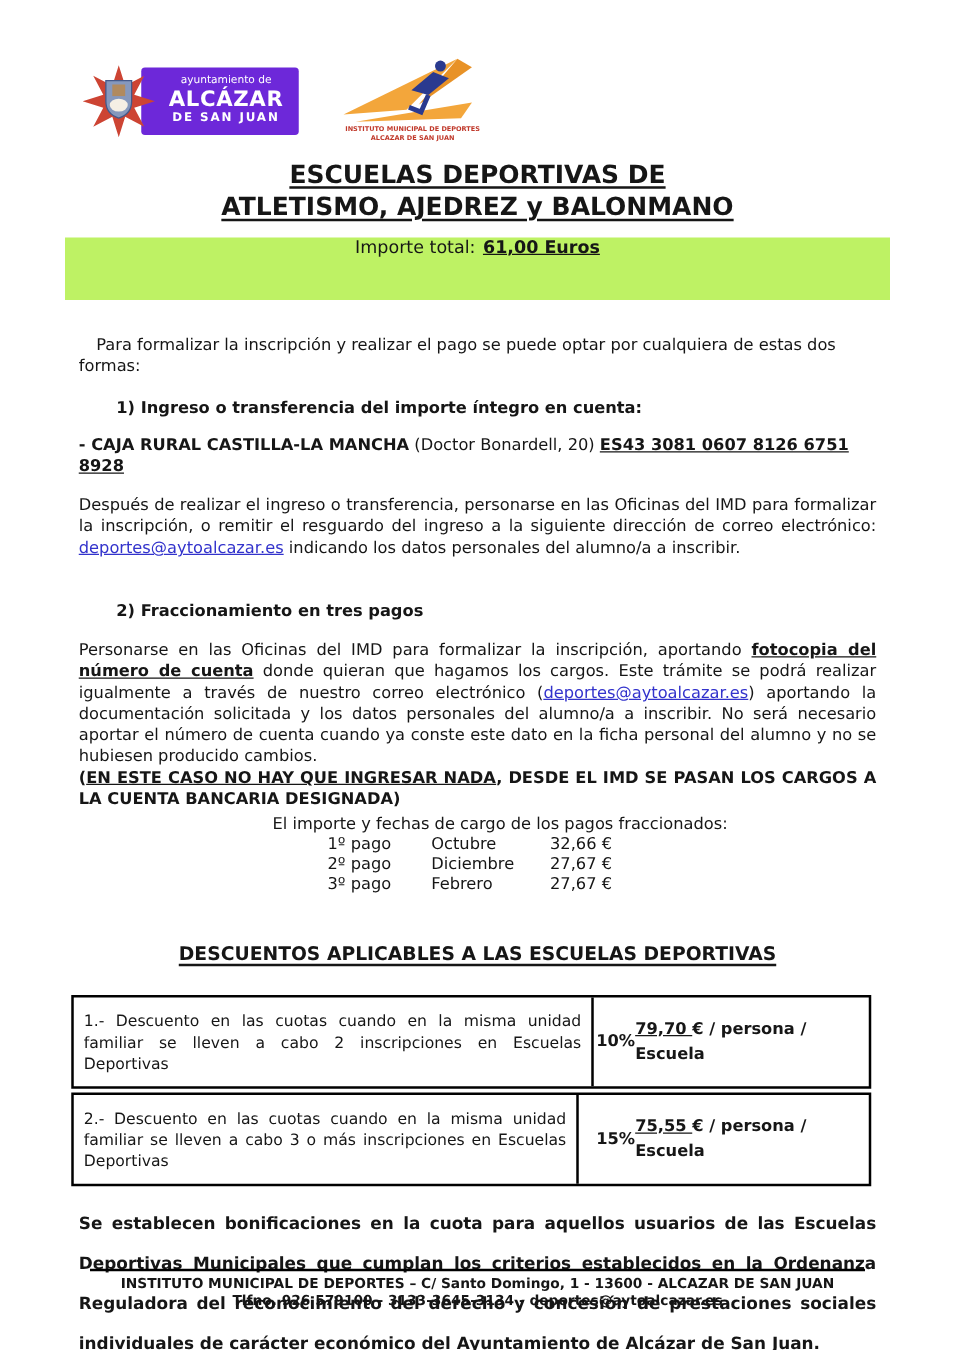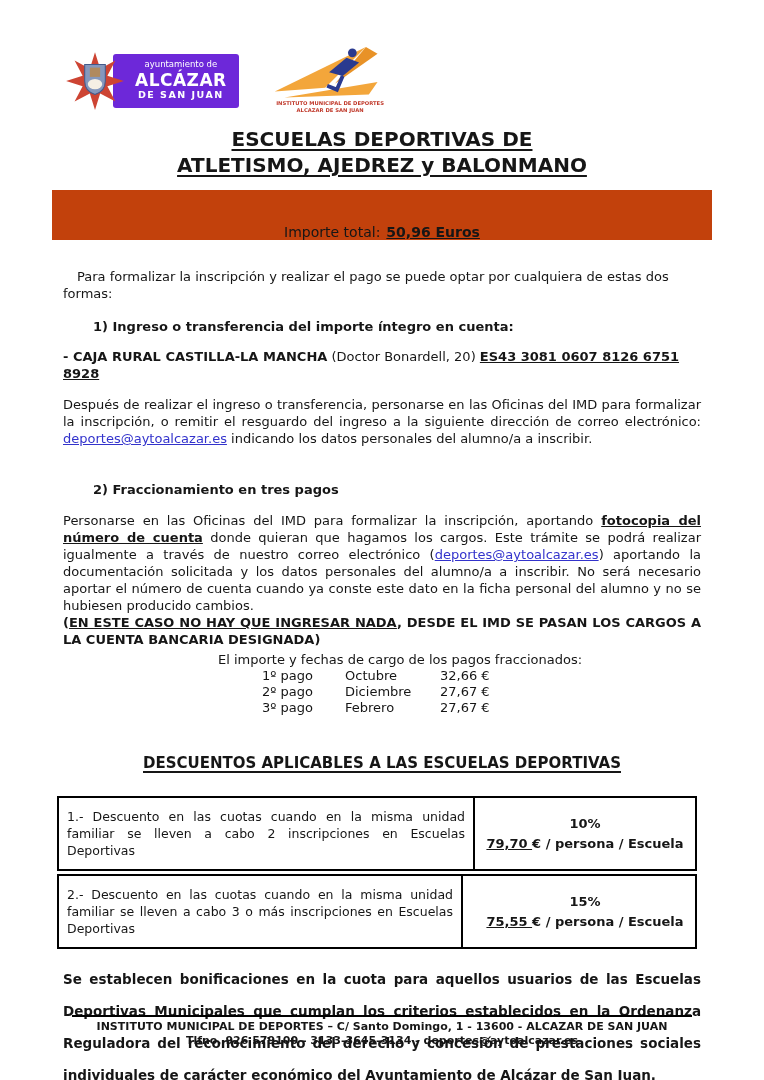--- a/index.html
+++ b/index.html
@@ -23,22 +23,22 @@
   }
   .ayto-l1{font-size:8.5px;}
   .ayto-l2{font-size:17px;font-weight:bold;letter-spacing:.5px;margin-top:1px;}
   .ayto-l3{font-size:9.5px;font-weight:bold;letter-spacing:1.5px;margin-top:1px;}
   .logo-imd{margin-left:30px;}
   
   .doc-title{margin-top:6px;text-align:center;font-weight:bold;font-size:20px;line-height:26px;}
   .doc-title .tline{text-decoration:underline;text-decoration-thickness:2px;text-underline-offset:3px;}
   
   .importe-box{
-    margin:12px -11px 0 -11px;height:50px;background:#c2410c;
-    display:flex;align-items:flex-end;justify-content:center;
+    margin:12px -11px 0 -11px;height:50px;background:#bef264;
+    display:flex;align-items:flex-start;justify-content:center;
     font-size:14px;
   }
   .importe-value{font-weight:bold;text-decoration:underline;margin-left:6px;}
   
   .body-txt{font-size:13px;line-height:17px;}
   .intro{margin-top:28px;text-indent:14px;}
   .h-option{margin-top:16px;padding-left:30px;font-weight:bold;}
   .bank-line{margin-top:13px;}
   .bank-name{font-weight:bold;}
   .iban{font-weight:bold;text-decoration:underline;}
@@ -60,21 +60,21 @@
     text-decoration:underline;text-decoration-thickness:2px;text-underline-offset:3px;
   }
   .disc-table{margin:24px 0 0 -6px;width:640px;box-sizing:border-box;}
   .disc-row{display:flex;border:2px solid #000;background:#fff;box-sizing:border-box;}
   .disc-row + .disc-row{margin-top:3px;gap:12px;}
   .disc-desc{
     flex:1;padding:10px 8px;font-size:12.5px;line-height:17px;
     text-align:justify;border-right:2px solid #000;
   }
   .disc-price{
-    width:216px;display:flex;flex-direction:column;justify-content:center;align-items:center;
+    width:216px;display:flex;flex-direction:row;justify-content:center;align-items:center;
     font-weight:bold;font-size:13px;line-height:20px;padding:4px 2px;
   }
   .disc-amount{text-decoration:underline;}
   
   .closing{margin-top:14px;font-weight:bold;font-size:13.5px;line-height:32px;text-align:justify;}
   
   .footer{
     position:absolute;left:72px;right:72px;top:1015px;
     border-top:2px solid #000;padding-top:3px;
     text-align:center;font-weight:bold;font-size:11px;line-height:14px;
@@ -113,21 +113,21 @@
     </div>
   </div>
 
   <div class="doc-title">
     <div><span class="tline">ESCUELAS DEPORTIVAS DE</span></div>
     <div><span class="tline">ATLETISMO, AJEDREZ y BALONMANO</span></div>
   </div>
 
   <div class="importe-box">
     <span>Importe total:</span>
-      <span class="importe-value">50,96 Euros</span>
+      <span class="importe-value">61,00 Euros</span>
   </div>
 
   <div class="body-txt intro">Para formalizar la inscripción y realizar el pago se puede optar por cualquiera de estas dos formas:</div>
 
   <div class="body-txt h-option">1)  Ingreso o transferencia del importe íntegro en cuenta:</div>
 
   <div class="body-txt bank-line"><span class="bank-name">- CAJA RURAL CASTILLA-LA MANCHA</span><span> (Doctor Bonardell, 20) </span><span class="iban">ES43 3081 0607 8126 6751 8928</span></div>
 
   <div class="body-txt para"><span>Después de realizar el ingreso o transferencia, personarse en las Oficinas del IMD para formalizar la inscripción, o remitir el resguardo del ingreso a la siguiente dirección de correo electrónico: </span><span class="email-link">deportes@aytoalcazar.es</span><span> indicando los datos personales del alumno/a a inscribir.</span></div>
 

